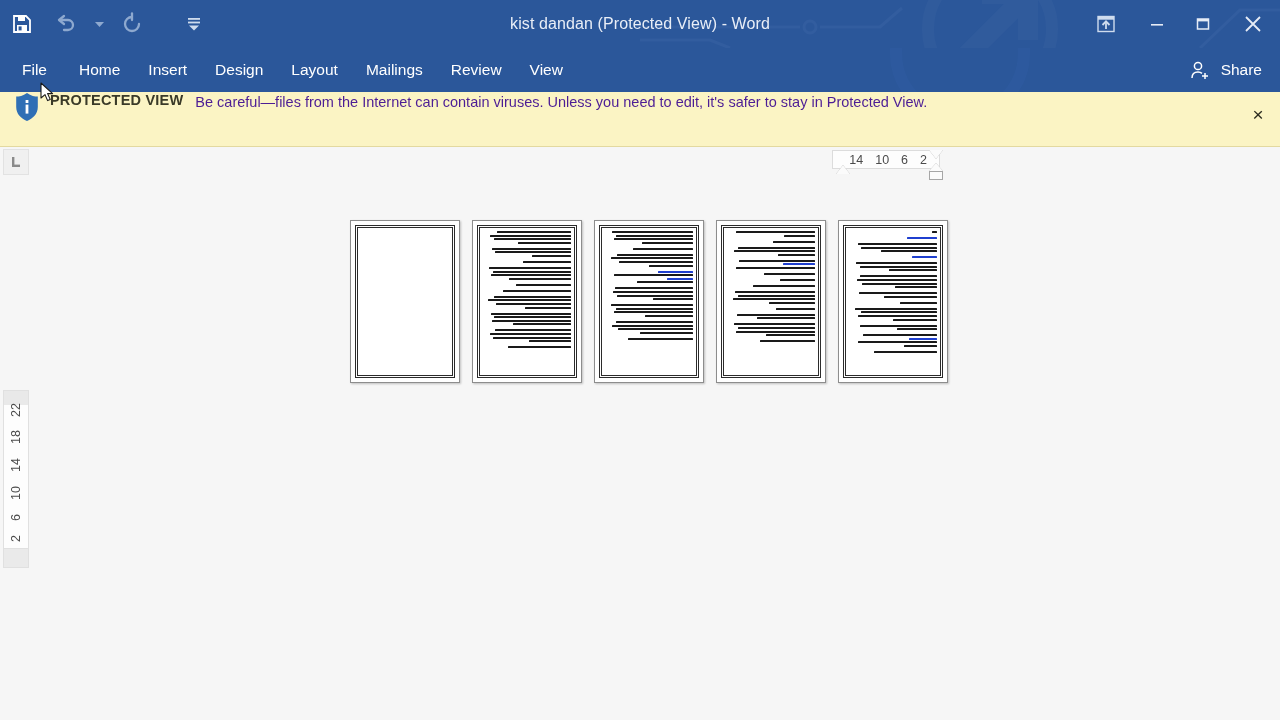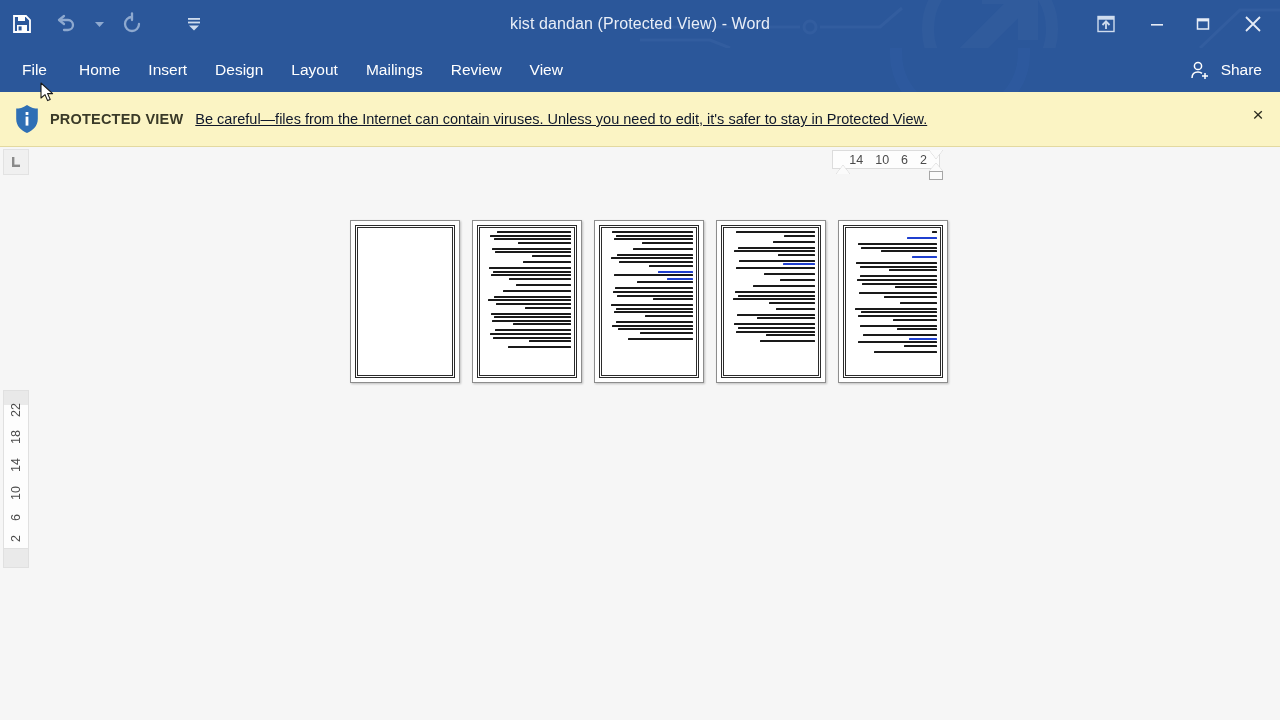--- a/index.html
+++ b/index.html
@@ -60,30 +60,30 @@
   .share {
     position: absolute; right: 18px; top: 0; height: 44px;
     display: flex; align-items: center; gap: 8px;
     color: #ffffff; font-size: 15.5px;
   }
 
   
   .pvbar {
     position: absolute; left: 0; top: 92px; width: 1280px; height: 55px;
     background: #fbf4c4; border-bottom: 1px solid #e3d9a0;
-    display: flex; align-items: center;
+    display: flex; 
   }
   .pv-icon { margin-left: 10px; width: 34px; display: flex; justify-content: center; }
   .pv-label {
     color: #3a3a28; font-size: 14.5px; font-weight: bold; letter-spacing: .2px;
     margin-left: 6px; white-space: nowrap;
   }
   .pv-text {
-    margin-left: 12px; color: #0f172a; font-size: 14.5px;
-    line-height: 20px; width: 855px; text-decoration: underline;
+    margin-left: 12px; color: #4c1d95; font-size: 14.5px;
+    line-height: 20px; width: 855px;
   }
   .pv-enable {
     position: absolute; right: 42px; top: 13px;
     width: 145px; height: 30px; background: #fdfdfb;
     border: 1px solid #9b9b8c; color: #1d1d1d; font-size: 14.5px;
     display: flex; align-items: center; justify-content: center;
     font-family: "Liberation Sans", sans-serif; cursor: default;
   }
   .pv-close {
     position: absolute; right: 10px; top: 10px; width: 24px; height: 24px;

